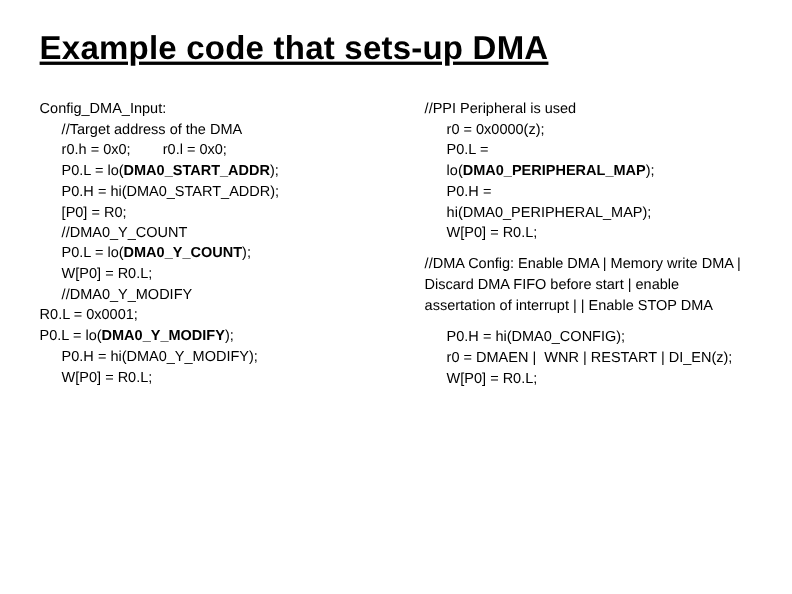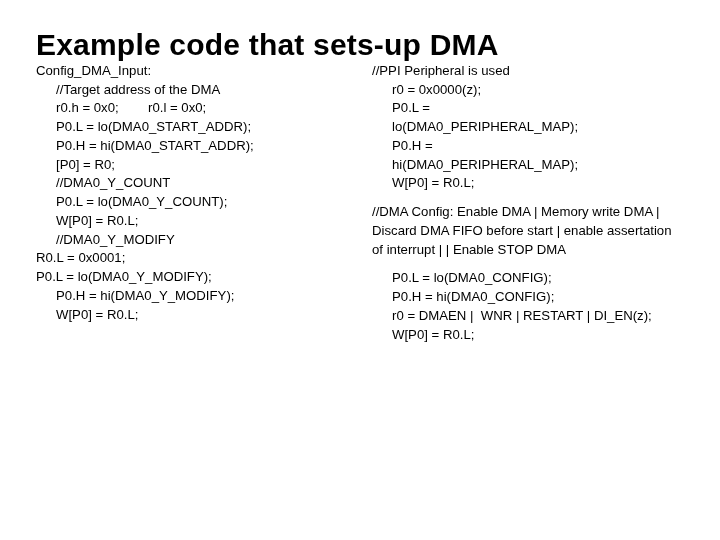--- a/index.html
+++ b/index.html
@@ -8,37 +8,39 @@
     height: 540px;
     background: #fff;
     font-family: Arial, Helvetica, sans-serif;
     color: #000;
     padding: 28px 36px 20px 36px;
     overflow: hidden;
   }
   .title {
     font-size: 30px;
     font-weight: bold;
+    margin-bottom: 28px;
     letter-spacing: 0.2px;
+    text-decoration: underline;
   }
   .cols {
     display: flex;
-    gap: 16px;
+    gap: 30px;
   }
   .col {
     font-size: 13.2px;
     line-height: 1.42;
   }
   .col-left { flex: 0 0 320px; }
   .col-right { flex: 1; }
   .line { white-space: pre-wrap; }
   .in1 { padding-left: 20px; }
   .in0 { padding-left: 0; }
   .gap { height: 10px; }
-  .b { font-weight: normal; }
+  .b { font-weight: bold; }
 </style>
 </head>
 <body>
 
 <div class="title">Example code that sets-up DMA</div>
 
 <div class="cols">
 
   <div class="col col-left">
     <div class="line in0">Config_DMA_Input:</div>
@@ -61,19 +63,18 @@
     <div class="line in0">//PPI Peripheral is used</div>
     <div class="line in1">r0 = 0x0000(z);</div>
     <div class="line in1">P0.L =</div>
     <div class="line in1"><span>lo(</span><span class="b">DMA0_PERIPHERAL_MAP</span><span>);</span></div>
     <div class="line in1">P0.H =</div>
     <div class="line in1">hi(DMA0_PERIPHERAL_MAP);</div>
     <div class="line in1">W[P0] = R0.L;</div>
     <div class="gap"></div>
     <div class="line in0">//DMA Config: Enable DMA | Memory write DMA | Discard DMA FIFO before start | enable assertation of interrupt | | Enable STOP DMA</div>
     <div class="gap"></div>
-    <div class="line in1"><span>P0.L = lo(</span><span class="b">DMA0_CONFIG</span><span>);</span></div>
     <div class="line in1">P0.H = hi(DMA0_CONFIG);</div>
     <div class="line in1">r0 = DMAEN |  WNR | RESTART | DI_EN(z);</div>
     <div class="line in1">W[P0] = R0.L;</div>
   </div>
 
 </div>
 
 </body></html>

